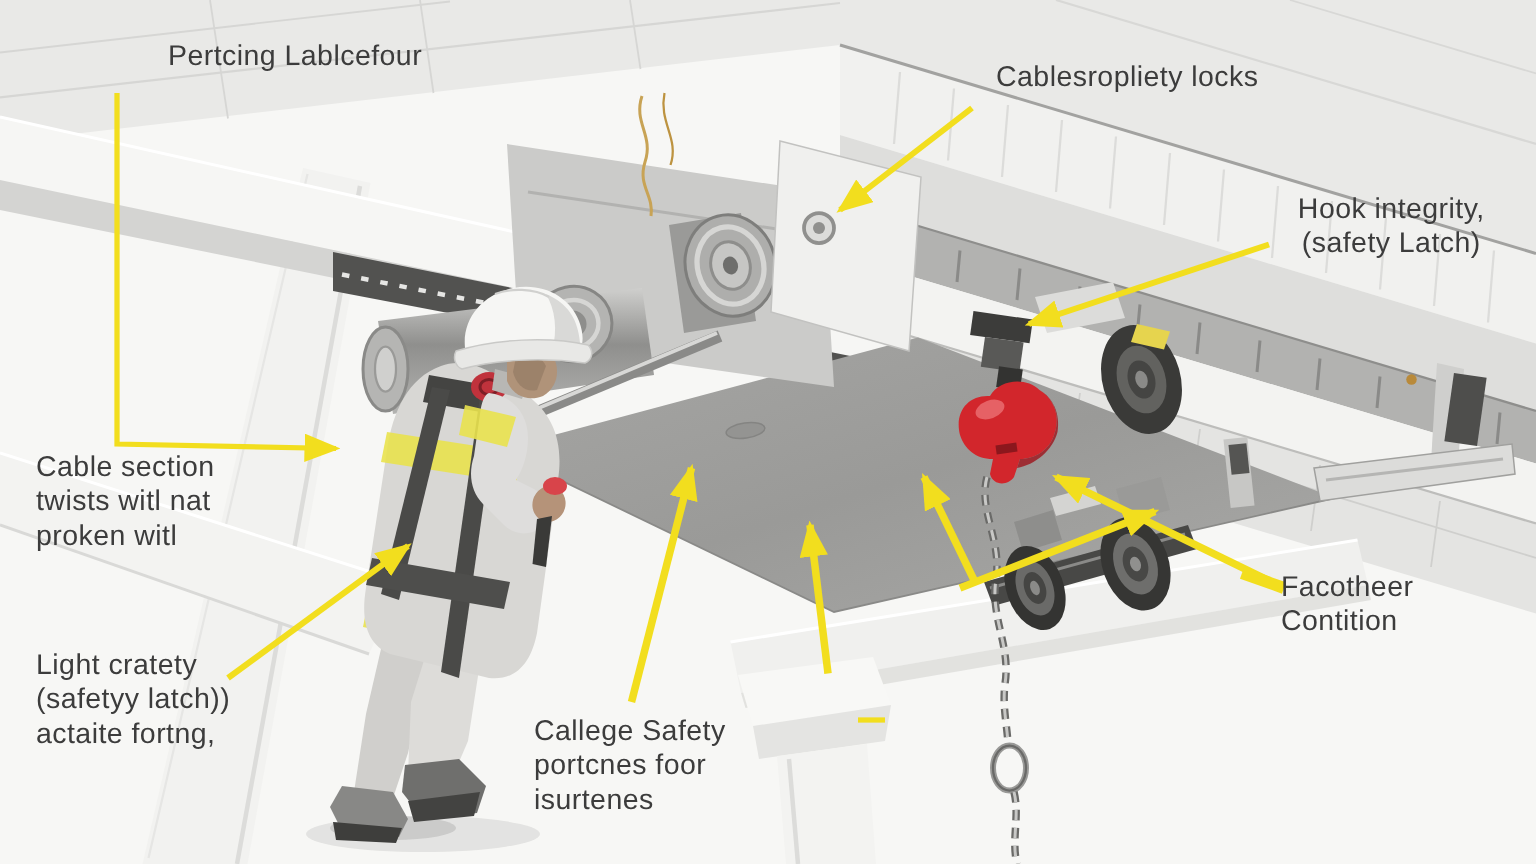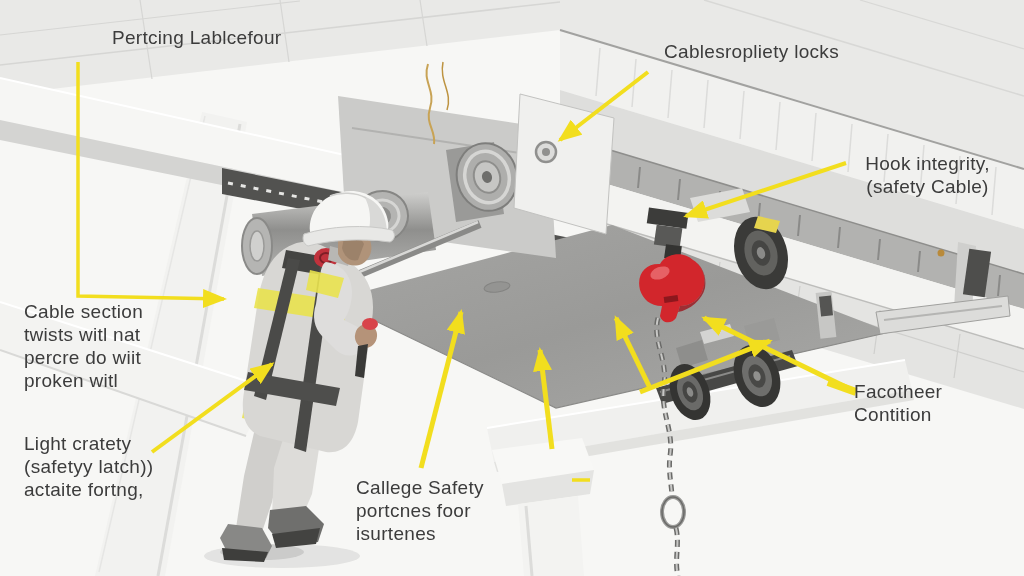--- a/index.html
+++ b/index.html
@@ -1,21 +1,21 @@
 <!DOCTYPE html>
 <html><head>
 <meta charset="utf-8">
 <style>
   html,body{margin:0;padding:0;background:#ffffff;}
   #stage{position:relative;width:1024px;height:576px;overflow:hidden;
          font-family:"Liberation Sans", sans-serif;background:#5eead4;}
   #scene-svg{position:absolute;left:0;top:0;}
   .callout{position:absolute;color:#3c3c3c;font-size:19px;line-height:23px;
            letter-spacing:.3px;white-space:nowrap;}
-  .callout.center{text-align:center;margin-top:24px;}
+  .callout.center{text-align:center;}
 </style>
 </head>
 <body>
 
 <div id="stage">
 
 <svg id="scene-svg" width="1024" height="576" viewBox="0 0 1024 576">
   <defs>
     <linearGradient id="gPanel" x1="0" y1="0" x2="1" y2="1">
       <stop offset="0" stop-color="#a6a6a4"></stop>
@@ -280,26 +280,25 @@
 </svg>
 
 <div class="callout" style="left:112px;top:26px">
   <div>Pertcing Lablcefour</div>
 </div>
 <div class="callout" style="left:664px;top:40px">
   <div>Cablesropliety locks</div>
 </div>
 <div class="callout center" style="left:850px;top:128px;width:155px">
   <div>Hook integrity,</div>
-  <div>(safety Cable)</div>
+  <div>(safety Latch)</div>
 </div>
 <div class="callout" style="left:24px;top:300px">
   <div>Cable section</div>
   <div>twists witl nat</div>
-  <div>percre do wiit</div>
   <div>proken witl</div>
 </div>
 <div class="callout" style="left:24px;top:432px">
   <div>Light cratety</div>
   <div>(safetyy latch))</div>
   <div>actaite fortng,</div>
 </div>
 <div class="callout" style="left:356px;top:476px">
   <div>Callege Safety</div>
   <div>portcnes foor</div>

